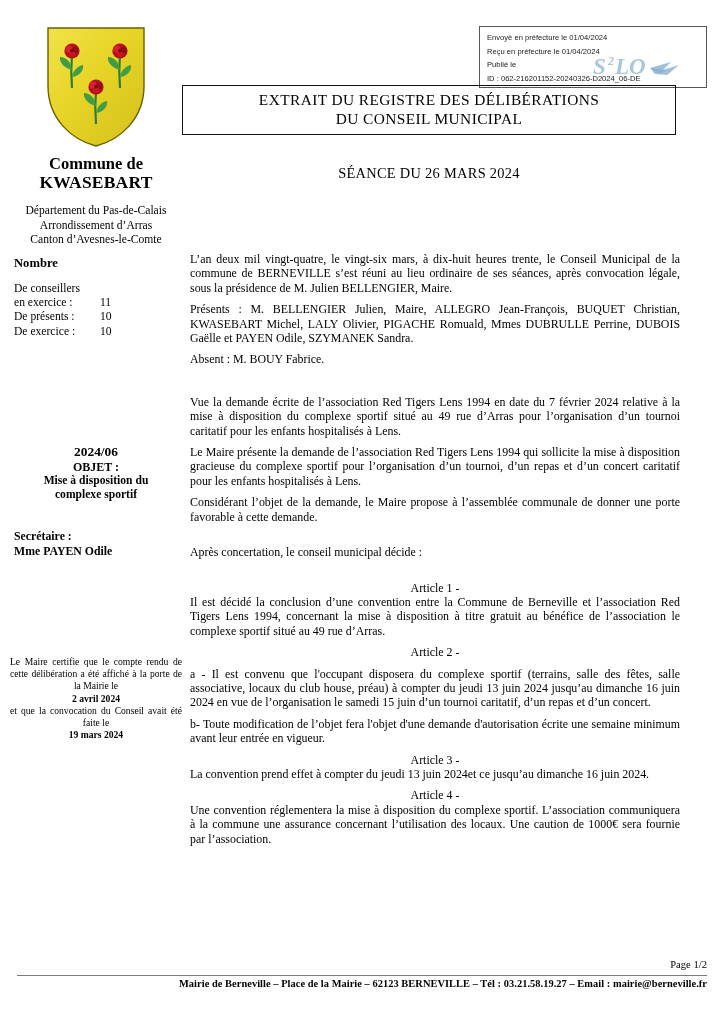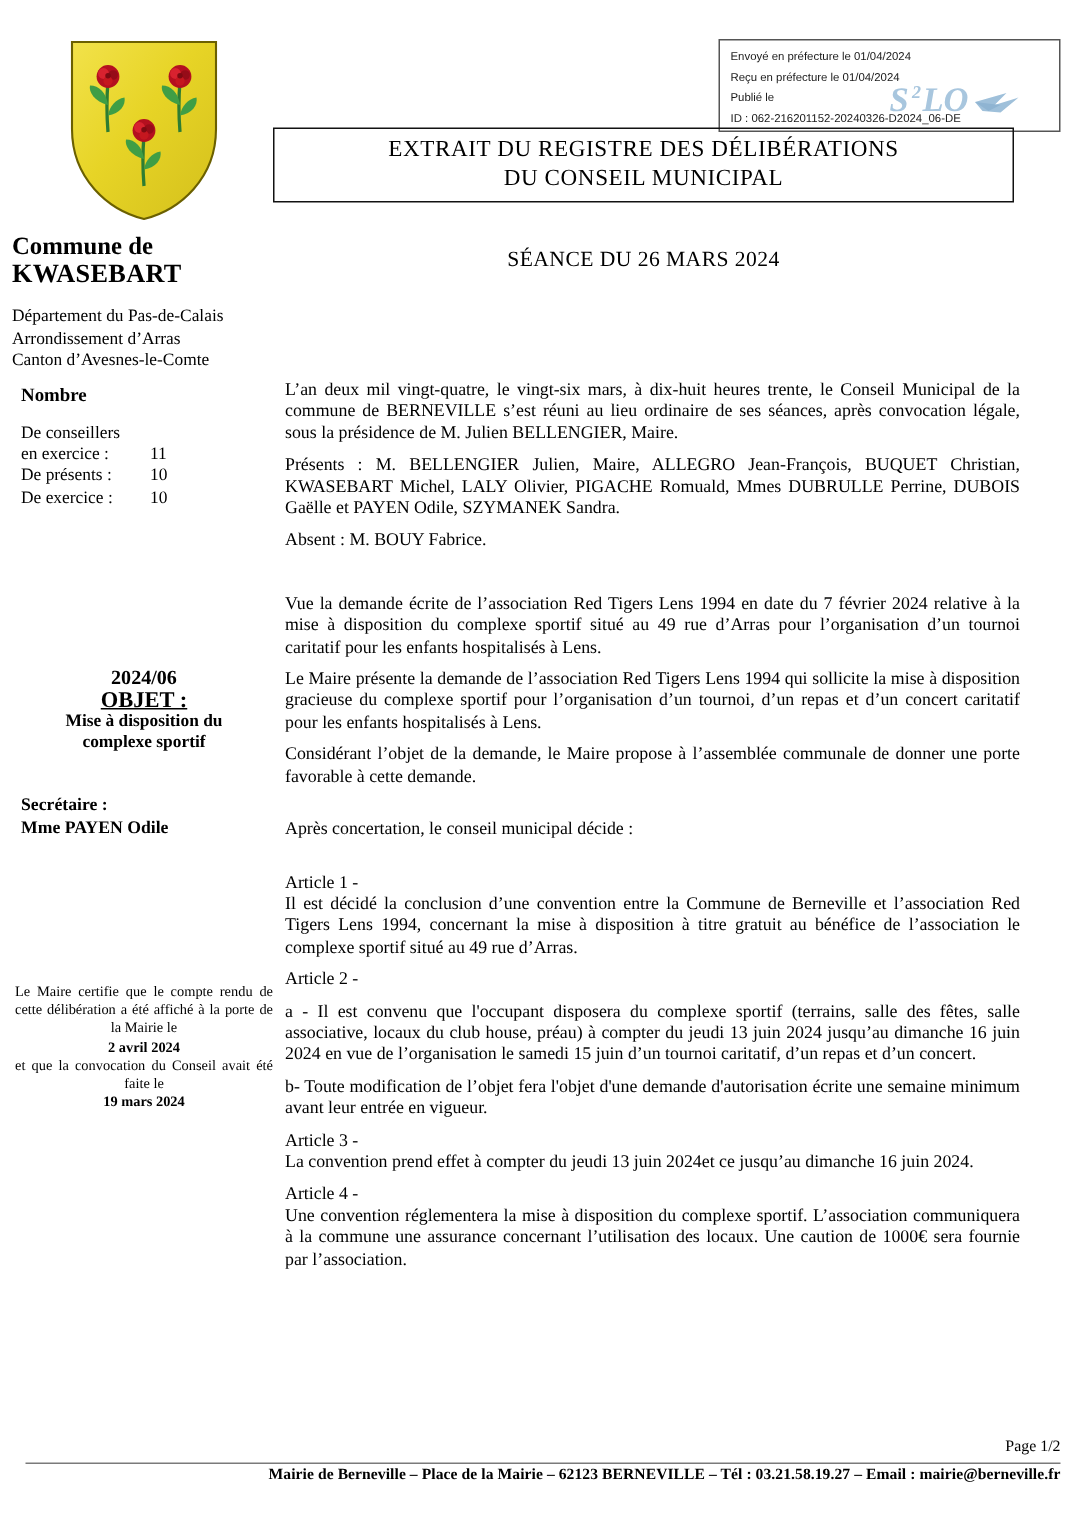--- a/index.html
+++ b/index.html
@@ -42,21 +42,21 @@
     height: 34px;
     pointer-events: none;
   }
 
   
   .left-col {
     position: absolute;
     left: 8px;
     top: 24px;
     width: 176px;
-    text-align: left;
+    text-align: center;
   }
   .crest-wrap {
     width: 100%;
     text-align: center;
     height: 128px;
   }
   .commune-name {
     font-size: 16.5px;
     font-weight: bold;
     line-height: 19px;
@@ -94,21 +94,21 @@
 
   .objet-block {
     position: absolute;
     left: 8px;
     top: 444px;
     width: 176px;
     text-align: center;
     font-weight: bold;
   }
   .objet-num { font-size: 13.4px; line-height: 16px; }
-  .objet-label { font-size: 15px; line-height: 14px; text-decoration: underline; }
+  .objet-label { font-size: 12px; line-height: 14px; }
   .objet-text { font-size: 11.6px; line-height: 14px; }
 
   .secretaire-block {
     position: absolute;
     left: 14px;
     top: 529px;
     width: 176px;
     text-align: left;
     font-weight: bold;
     font-size: 11.8px;
@@ -160,21 +160,21 @@
     top: 252px;
     width: 490px;
     font-size: 11.9px;
     line-height: 14.4px;
     text-align: justify;
   }
   .body-col p { margin: 0; }
   .gap-sm { height: 7px; }
   .gap-lg { height: 21px; }
   .gap-xl { height: 28px; }
-  .art-head { text-align: left; }
+  .art-head { text-align: center; }
 
   
   .page-num {
     position: absolute;
     right: 17px;
     top: 959px;
     font-size: 10.6px;
   }
   .footer-rule {
     position: absolute;

